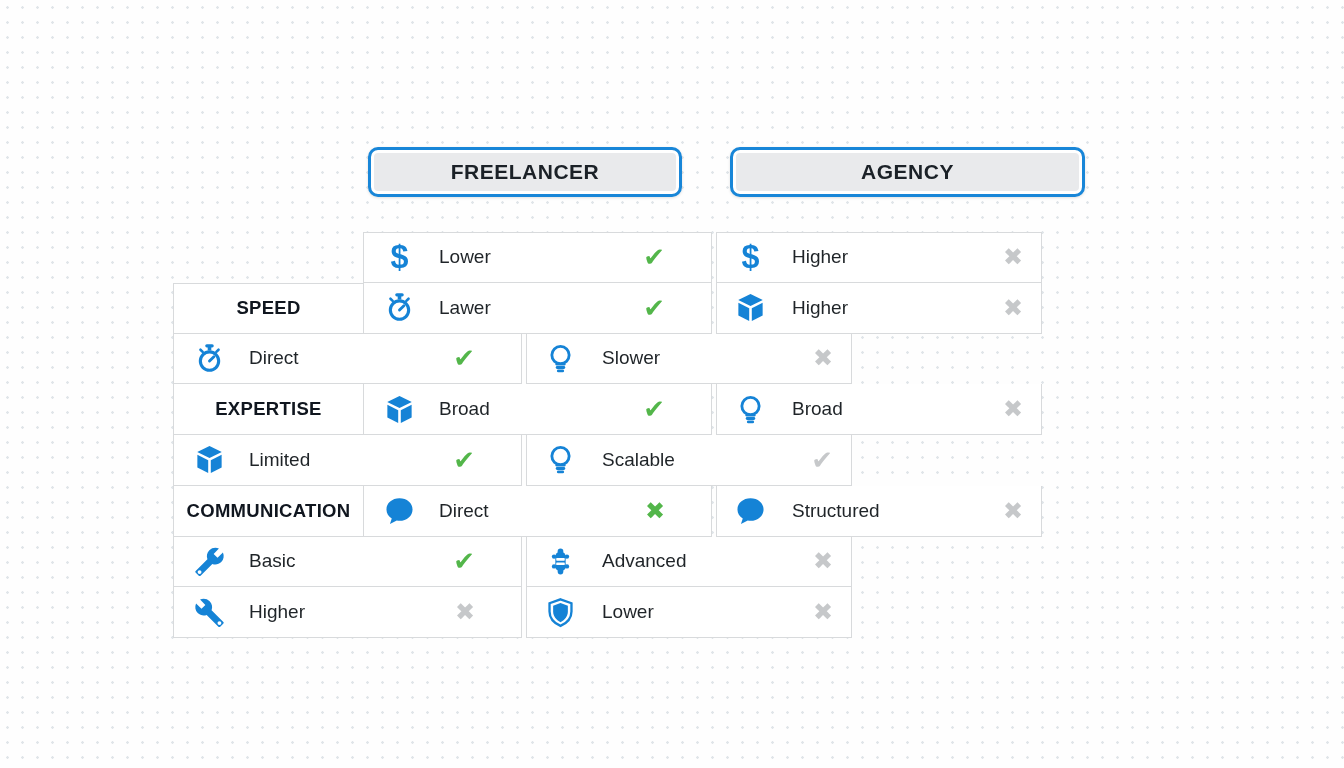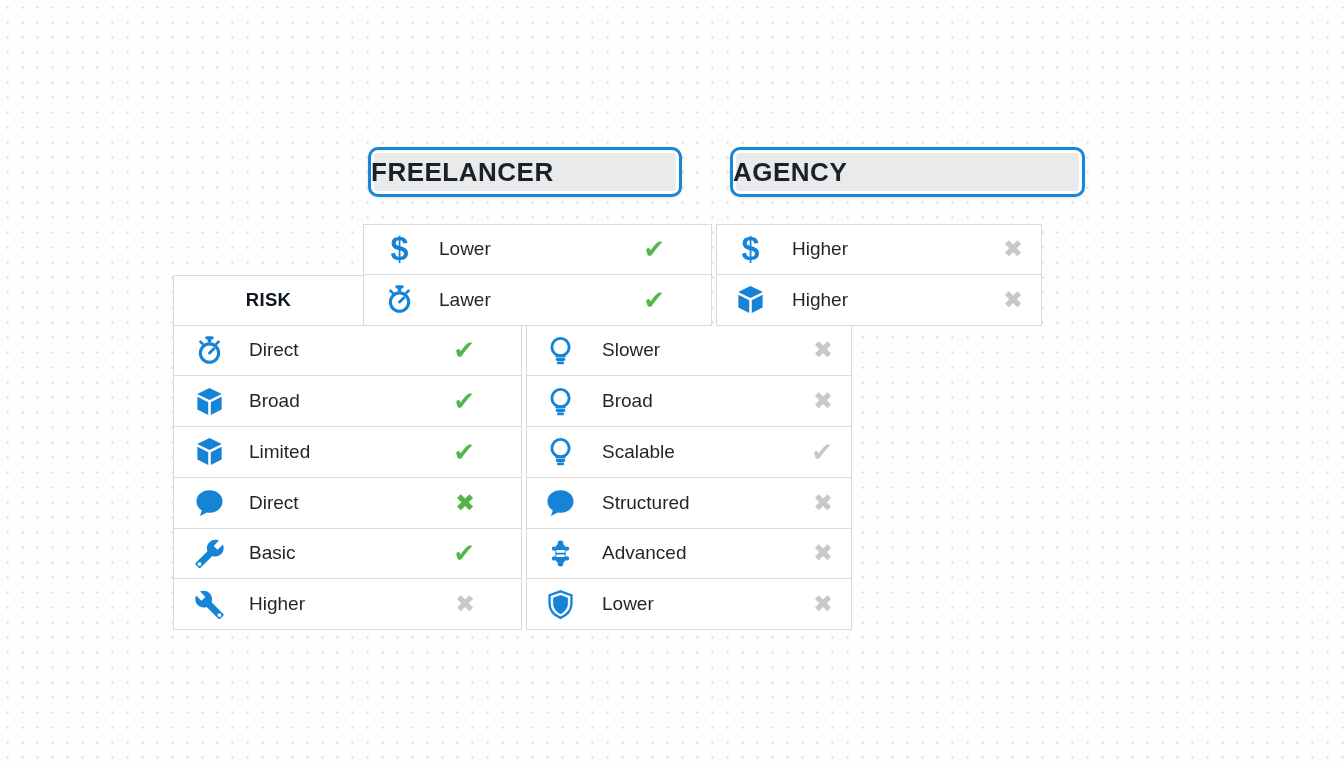--- a/index.html
+++ b/index.html
@@ -19,33 +19,33 @@
     background-image:radial-gradient(circle, #e0e5e9 1.1px, transparent 1.5px);
     background-size:15px 15px;
     position:relative;
   }
   .stage{position:absolute;inset:0;width:1344px;height:768px;}
 
   
   .hdr-btn{
     position:absolute;
     top:147px;height:50px;
-    display:flex;align-items:center;
+    display:flex;align-items:center;justify-content:center;
     background:#e9eaec;
     border:3px solid var(--border-blue);
     border-radius:10px;
     box-shadow:inset 0 0 0 3px #ffffff, 0 1px 3px rgba(0,0,0,.12);
-    font-size:26px;font-weight:bold;color:var(--text-dark);
+    font-size:21px;font-weight:bold;color:var(--text-dark);
     letter-spacing:.5px;
   }
   #btn-freelancer{left:368px;width:314px;}
   #btn-agency{left:730px;width:355px;}
 
   
-  .tbl{position:absolute;left:173px;top:224px;width:870px;text-align:center;}
+  .tbl{position:absolute;left:173px;top:232px;width:870px;text-align:center;}
   .row{display:flex;height:50.75px;}
   .cell{
     background:#fff;
     border-bottom:1px solid var(--line);
     display:flex;align-items:center;
     position:relative;
   }
   .label-cell{
     width:190px;
     border-left:1px solid var(--line);
@@ -163,21 +163,21 @@
       <div class="cell value-cell agency">
         <svg class="icon">
             <use href="#i-dollar"></use>
           </svg>
         <span class="value">Higher</span>
         <span class="mark cross gray">✖</span>
       </div>
     </div>
 
     <div class="row">
-      <div class="cell label-cell">RISK</div>
+      <div class="cell label-cell">SPEED</div>
       <div class="cell value-cell freelancer">
         <svg class="icon">
             <use href="#i-stopwatch"></use>
           </svg>
         <span class="value">Lawer</span>
         <span class="mark check green">✔</span>
       </div>
       <div class="cell value-cell agency">
         <svg class="icon">
             <use href="#i-cube"></use>
@@ -198,20 +198,21 @@
       <div class="cell value-cell agency">
         <svg class="icon">
             <use href="#i-bulb"></use>
           </svg>
         <span class="value">Slower</span>
         <span class="mark cross gray">✖</span>
       </div>
     </div>
 
     <div class="row">
+      <div class="cell label-cell">EXPERTISE</div>
       <div class="cell value-cell freelancer">
         <svg class="icon">
             <use href="#i-cube"></use>
           </svg>
         <span class="value">Broad</span>
         <span class="mark check green">✔</span>
       </div>
       <div class="cell value-cell agency">
         <svg class="icon">
             <use href="#i-bulb"></use>
@@ -232,20 +233,21 @@
       <div class="cell value-cell agency">
         <svg class="icon">
             <use href="#i-bulb"></use>
           </svg>
         <span class="value">Scalable</span>
         <span class="mark check gray">✔</span>
       </div>
     </div>
 
     <div class="row">
+      <div class="cell label-cell">COMMUNICATION</div>
       <div class="cell value-cell freelancer">
         <svg class="icon">
             <use href="#i-chat"></use>
           </svg>
         <span class="value">Direct</span>
         <span class="mark cross green">✖</span>
       </div>
       <div class="cell value-cell agency">
         <svg class="icon">
             <use href="#i-chat"></use>

